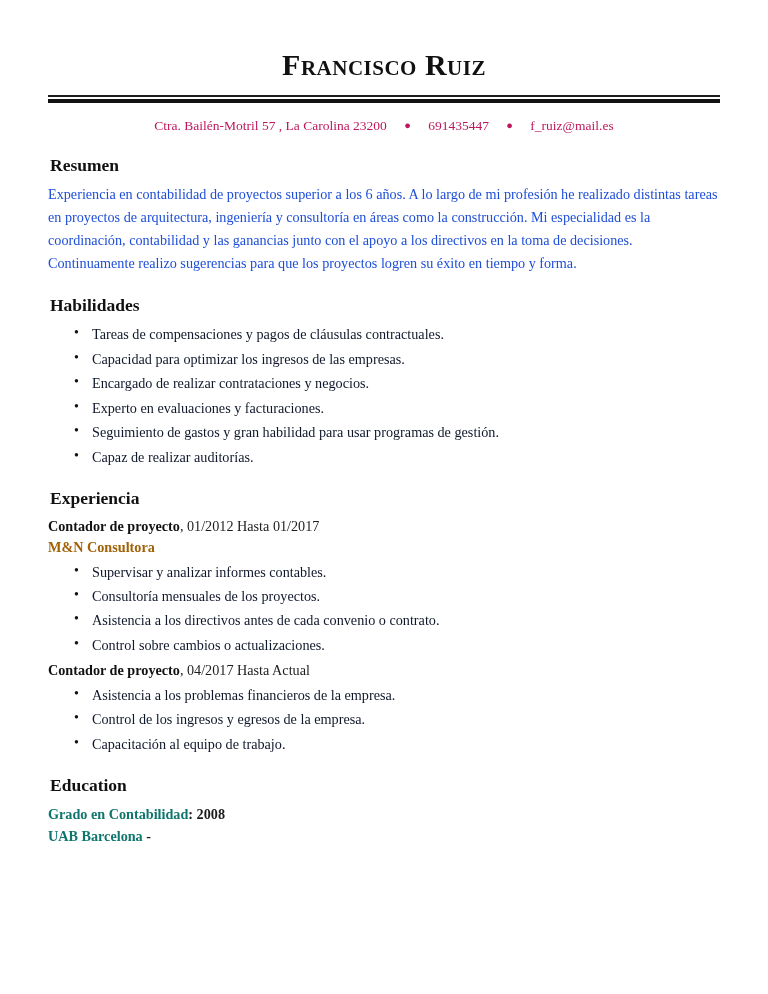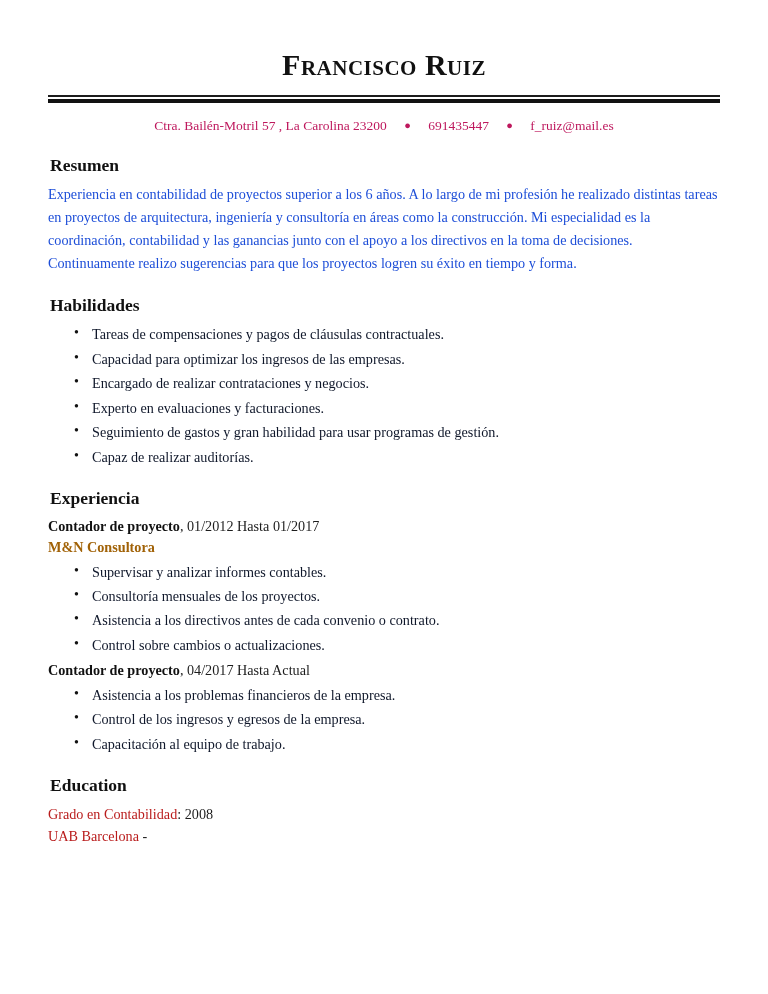--- a/index.html
+++ b/index.html
@@ -136,25 +136,25 @@
   }
 
   
   .edu-line {
     font-size: 14.2px;
     line-height: 1.55;
     color: #1c1c1c;
     margin: 0;
   }
   .edu-label {
-    font-weight: normal;
-    color: #b91c1c;
+    font-weight: bold;
+    color: #0f766e;
   }
   .edu-value {
-    font-weight: normal;
+    font-weight: bold;
     text-align: right;
   }
 </style>
 </head>
 <body>
 
 <div class="page">
 
   <div>
     <h1 class="name">Francisco Ruiz</h1>

